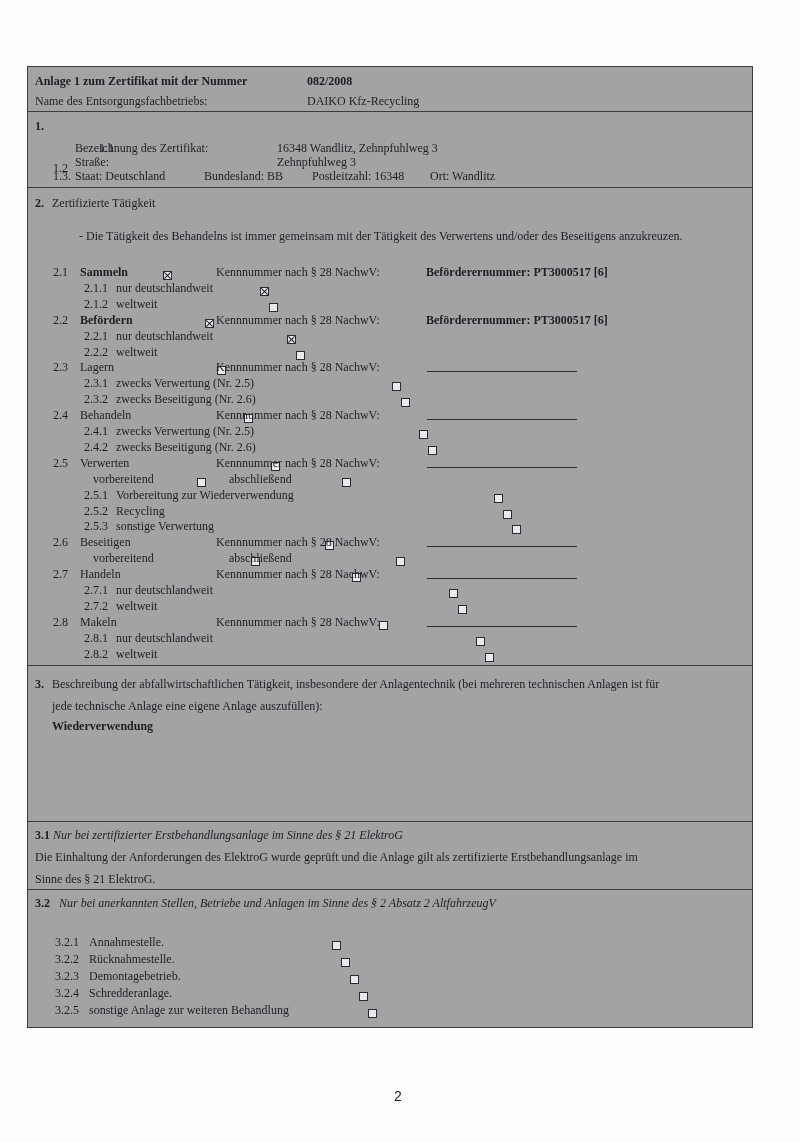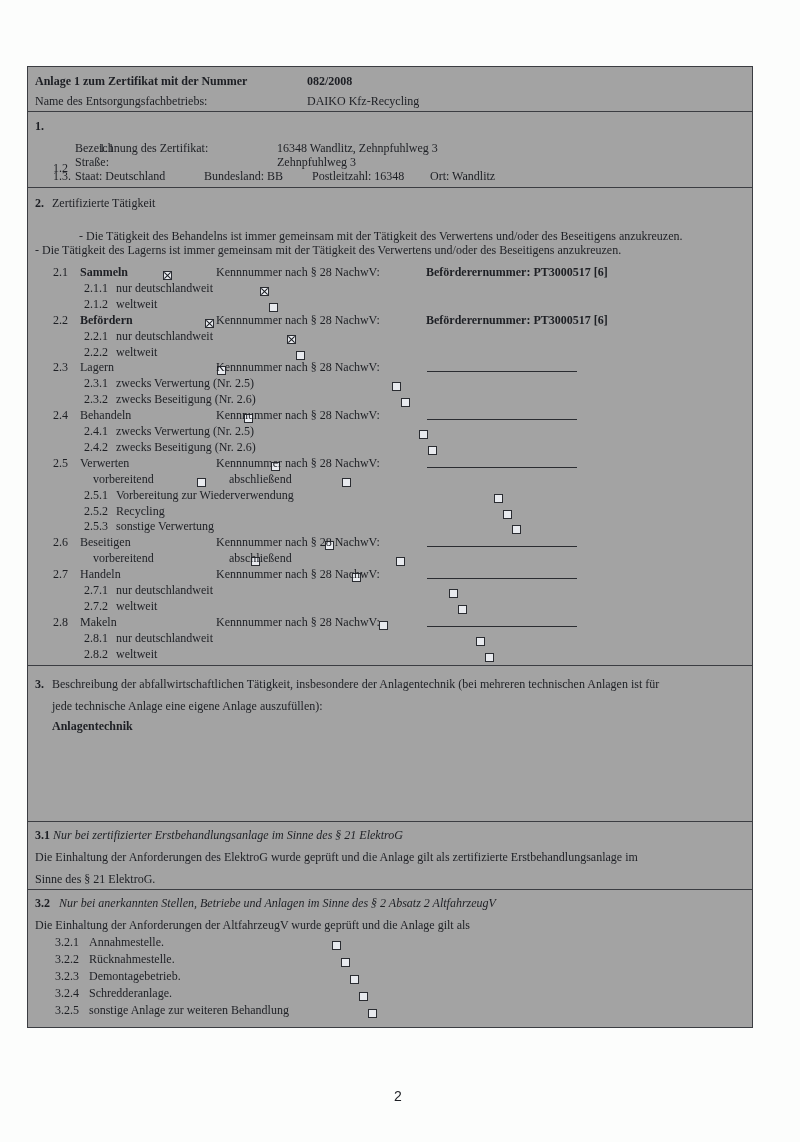--- a/index.html
+++ b/index.html
@@ -89,39 +89,37 @@
     <span class="abs" style="left:47px;top:57px;">Staat: Deutschland</span>
     <span class="abs" style="left:176px;top:57px;">Bundesland: BB</span>
     <span class="abs" style="left:284px;top:57px;">Postleitzahl: 16348</span>
     <span class="abs" style="left:402px;top:57px;">Ort: Wandlitz</span>
   </div>
 
   <div class="sec sec-2" id="sec2">
     <span class="abs b" style="left:7px;top:8px;">2.</span>
     <span class="abs" style="left:24px;top:8px;text-align:center;">Zertifizierte Tätigkeit</span>
     <span class="abs" style="left:7px;top:41px;margin-left:44px;">- Die Tätigkeit des Behandelns ist immer gemeinsam mit der Tätigkeit des Verwertens und/oder des Beseitigens anzukreuzen.</span>
-    <span class="abs" style="left:7px;top:55px;">- Die Tätigkeit des Lagerns ist immer gemeinsam mit der Tätigkeit des Verwertens und/oder des Beseitigens anzukreuzen.</span>
     <div id="activities"><span class="abs" style="left:25px;top:77px;">2.1</span><span class="abs b" style="left:52px;top:77px;">Sammeln</span><span class="cb abs checked" style="left:135px;top:80px;" role="checkbox" aria-checked="true"></span><span class="abs" style="left:188px;top:77px;">Kennnummer nach § 28 NachwV:</span><span class="abs b" style="left:398px;top:77px;">Beförderernummer: PT3000517 [6]</span><span class="abs" style="left:56px;top:92.9px;">2.1.1</span><span class="abs" style="left:88px;top:92.9px;">nur deutschlandweit</span><span class="cb abs checked" style="left:223px;top:95.9px;" role="checkbox" aria-checked="true"></span><span class="abs" style="left:56px;top:108.80000000000001px;">2.1.2</span><span class="abs" style="left:88px;top:108.80000000000001px;">weltweit</span><span class="cb abs" style="left:223px;top:111.80000000000001px;" role="checkbox" aria-checked="false"></span><span class="abs" style="left:25px;top:124.70000000000002px;">2.2</span><span class="abs b" style="left:52px;top:124.70000000000002px;">Befördern</span><span class="cb abs checked" style="left:150px;top:127.70000000000002px;" role="checkbox" aria-checked="true"></span><span class="abs" style="left:188px;top:124.70000000000002px;">Kennnummer nach § 28 NachwV:</span><span class="abs b" style="left:398px;top:124.70000000000002px;">Beförderernummer: PT3000517 [6]</span><span class="abs" style="left:56px;top:140.60000000000002px;">2.2.1</span><span class="abs" style="left:88px;top:140.60000000000002px;">nur deutschlandweit</span><span class="cb abs checked" style="left:223px;top:143.60000000000002px;" role="checkbox" aria-checked="true"></span><span class="abs" style="left:56px;top:156.50000000000003px;">2.2.2</span><span class="abs" style="left:88px;top:156.50000000000003px;">weltweit</span><span class="cb abs" style="left:223px;top:159.50000000000003px;" role="checkbox" aria-checked="false"></span><span class="abs" style="left:25px;top:172.40000000000003px;">2.3</span><span class="abs" style="left:52px;top:172.40000000000003px;">Lagern</span><span class="cb abs" style="left:135px;top:175.40000000000003px;" role="checkbox" aria-checked="false"></span><span class="abs" style="left:188px;top:172.40000000000003px;">Kennnummer nach § 28 NachwV:</span><span class="blank-line" style="left:399px;top:183.40000000000003px;"></span><span class="abs" style="left:56px;top:188.30000000000004px;">2.3.1</span><span class="abs" style="left:88px;top:188.30000000000004px;">zwecks Verwertung (Nr. 2.5)</span><span class="cb abs" style="left:301px;top:191.30000000000004px;" role="checkbox" aria-checked="false"></span><span class="abs" style="left:56px;top:204.20000000000005px;">2.3.2</span><span class="abs" style="left:88px;top:204.20000000000005px;">zwecks Beseitigung (Nr. 2.6)</span><span class="cb abs" style="left:301px;top:207.20000000000005px;" role="checkbox" aria-checked="false"></span><span class="abs" style="left:25px;top:220.10000000000005px;">2.4</span><span class="abs" style="left:52px;top:220.10000000000005px;">Behandeln</span><span class="cb abs" style="left:135px;top:223.10000000000005px;" role="checkbox" aria-checked="false"></span><span class="abs" style="left:188px;top:220.10000000000005px;">Kennnummer nach § 28 NachwV:</span><span class="blank-line" style="left:399px;top:231.10000000000005px;"></span><span class="abs" style="left:56px;top:236.00000000000006px;">2.4.1</span><span class="abs" style="left:88px;top:236.00000000000006px;">zwecks Verwertung (Nr. 2.5)</span><span class="cb abs" style="left:301px;top:239.00000000000006px;" role="checkbox" aria-checked="false"></span><span class="abs" style="left:56px;top:251.90000000000006px;">2.4.2</span><span class="abs" style="left:88px;top:251.90000000000006px;">zwecks Beseitigung (Nr. 2.6)</span><span class="cb abs" style="left:301px;top:254.90000000000006px;" role="checkbox" aria-checked="false"></span><span class="abs" style="left:25px;top:267.80000000000007px;">2.5</span><span class="abs" style="left:52px;top:267.80000000000007px;">Verwerten</span><span class="cb abs" style="left:135px;top:270.80000000000007px;" role="checkbox" aria-checked="false"></span><span class="abs" style="left:188px;top:267.80000000000007px;">Kennnummer nach § 28 NachwV:</span><span class="blank-line" style="left:399px;top:278.80000000000007px;"></span><span class="cb abs" style="left:52px;top:286.70000000000005px;" role="checkbox" aria-checked="false"></span><span class="abs" style="left:65px;top:283.70000000000005px;">vorbereitend</span><span class="cb abs" style="left:188px;top:286.70000000000005px;" role="checkbox" aria-checked="false"></span><span class="abs" style="left:201px;top:283.70000000000005px;">abschließend</span><span class="abs" style="left:56px;top:299.6px;">2.5.1</span><span class="abs" style="left:88px;top:299.6px;">Vorbereitung zur Wiederverwendung</span><span class="cb abs" style="left:331px;top:302.6px;" role="checkbox" aria-checked="false"></span><span class="abs" style="left:56px;top:315.5px;">2.5.2</span><span class="abs" style="left:88px;top:315.5px;">Recycling</span><span class="cb abs" style="left:331px;top:318.5px;" role="checkbox" aria-checked="false"></span><span class="abs" style="left:56px;top:331.4px;">2.5.3</span><span class="abs" style="left:88px;top:331.4px;">sonstige Verwertung</span><span class="cb abs" style="left:331px;top:334.4px;" role="checkbox" aria-checked="false"></span><span class="abs" style="left:25px;top:347.29999999999995px;">2.6</span><span class="abs" style="left:52px;top:347.29999999999995px;">Beseitigen</span><span class="cb abs" style="left:135px;top:350.29999999999995px;" role="checkbox" aria-checked="false"></span><span class="abs" style="left:188px;top:347.29999999999995px;">Kennnummer nach § 28 NachwV:</span><span class="blank-line" style="left:399px;top:358.29999999999995px;"></span><span class="cb abs" style="left:52px;top:366.19999999999993px;" role="checkbox" aria-checked="false"></span><span class="abs" style="left:65px;top:363.19999999999993px;">vorbereitend</span><span class="cb abs" style="left:188px;top:366.19999999999993px;" role="checkbox" aria-checked="false"></span><span class="abs" style="left:201px;top:363.19999999999993px;">abschließend</span><span class="abs" style="left:25px;top:379.0999999999999px;">2.7</span><span class="abs" style="left:52px;top:379.0999999999999px;">Handeln</span><span class="cb abs" style="left:135px;top:382.0999999999999px;" role="checkbox" aria-checked="false"></span><span class="abs" style="left:188px;top:379.0999999999999px;">Kennnummer nach § 28 NachwV:</span><span class="blank-line" style="left:399px;top:390.0999999999999px;"></span><span class="abs" style="left:56px;top:394.9999999999999px;">2.7.1</span><span class="abs" style="left:88px;top:394.9999999999999px;">nur deutschlandweit</span><span class="cb abs" style="left:223px;top:397.9999999999999px;" role="checkbox" aria-checked="false"></span><span class="abs" style="left:56px;top:410.89999999999986px;">2.7.2</span><span class="abs" style="left:88px;top:410.89999999999986px;">weltweit</span><span class="cb abs" style="left:223px;top:413.89999999999986px;" role="checkbox" aria-checked="false"></span><span class="abs" style="left:25px;top:426.79999999999984px;">2.8</span><span class="abs" style="left:52px;top:426.79999999999984px;">Makeln</span><span class="cb abs" style="left:135px;top:429.79999999999984px;" role="checkbox" aria-checked="false"></span><span class="abs" style="left:188px;top:426.79999999999984px;">Kennnummer nach § 28 NachwV:</span><span class="blank-line" style="left:399px;top:437.79999999999984px;"></span><span class="abs" style="left:56px;top:442.6999999999998px;">2.8.1</span><span class="abs" style="left:88px;top:442.6999999999998px;">nur deutschlandweit</span><span class="cb abs" style="left:223px;top:445.6999999999998px;" role="checkbox" aria-checked="false"></span><span class="abs" style="left:56px;top:458.5999999999998px;">2.8.2</span><span class="abs" style="left:88px;top:458.5999999999998px;">weltweit</span><span class="cb abs" style="left:223px;top:461.5999999999998px;" role="checkbox" aria-checked="false"></span></div>
   </div>
 
   <div class="sec sec-3">
     <span class="abs b" style="left:7px;top:11px;">3.</span>
     <span class="abs" style="left:24px;top:33px;">jede technische Anlage eine eigene Anlage auszufüllen):</span>
     <span class="abs" style="left:24px;top:11px;">Beschreibung der abfallwirtschaftlichen Tätigkeit, insbesondere der Anlagentechnik (bei mehreren technischen Anlagen ist für</span>
-    <span class="abs b" style="left:24px;top:53px;">Anlagentechnik</span>
+    <span class="abs b" style="left:24px;top:53px;">Wiederverwendung</span>
   </div>
 
   <div class="sec sec-31">
     <span class="abs b" style="left:7px;top:6px;">3.1</span>
     <span class="abs i" style="left:25px;top:6px;">Nur bei zertifizierter Erstbehandlungsanlage im Sinne des § 21 ElektroG</span>
     <span class="abs" style="left:7px;top:28px;">Die Einhaltung der Anforderungen des ElektroG wurde geprüft und die Anlage gilt als zertifizierte Erstbehandlungsanlage im</span>
     <span class="abs" style="left:7px;top:50px;">Sinne des § 21 ElektroG.</span>
   </div>
 
   <div class="sec sec-32" id="sec32">
     <span class="abs b" style="left:7px;top:6px;">3.2</span>
     <span class="abs i" style="left:25px;top:6px;margin-left:6px;">Nur bei anerkannten Stellen, Betriebe und Anlagen im Sinne des § 2 Absatz 2 AltfahrzeugV</span>
-    <span class="abs" style="left:7px;top:28px;">Die Einhaltung der Anforderungen der AltfahrzeugV wurde geprüft und die Anlage gilt als</span>
     <div id="sec32-items"><span class="abs" style="left: 27px; top: 45px;">3.2.1</span><span class="abs" style="left: 61px; top: 45px;">Annahmestelle.</span><span class="cb abs" role="checkbox" aria-checked="false" style="left: 304px; top: 48px;"></span><span class="abs" style="left: 27px; top: 62px;">3.2.2</span><span class="abs" style="left: 61px; top: 62px;">Rücknahmestelle.</span><span class="cb abs" role="checkbox" aria-checked="false" style="left: 304px; top: 65px;"></span><span class="abs" style="left: 27px; top: 79px;">3.2.3</span><span class="abs" style="left: 61px; top: 79px;">Demontagebetrieb.</span><span class="cb abs" role="checkbox" aria-checked="false" style="left: 304px; top: 82px;"></span><span class="abs" style="left: 27px; top: 96px;">3.2.4</span><span class="abs" style="left: 61px; top: 96px;">Schredderanlage.</span><span class="cb abs" role="checkbox" aria-checked="false" style="left: 304px; top: 99px;"></span><span class="abs" style="left: 27px; top: 113px;">3.2.5</span><span class="abs" style="left: 61px; top: 113px;">sonstige Anlage zur weiteren Behandlung</span><span class="cb abs" role="checkbox" aria-checked="false" style="left: 304px; top: 116px;"></span></div>
   </div>
 </div>
 
 <span class="page-num">2</span>
 
 </body></html>

